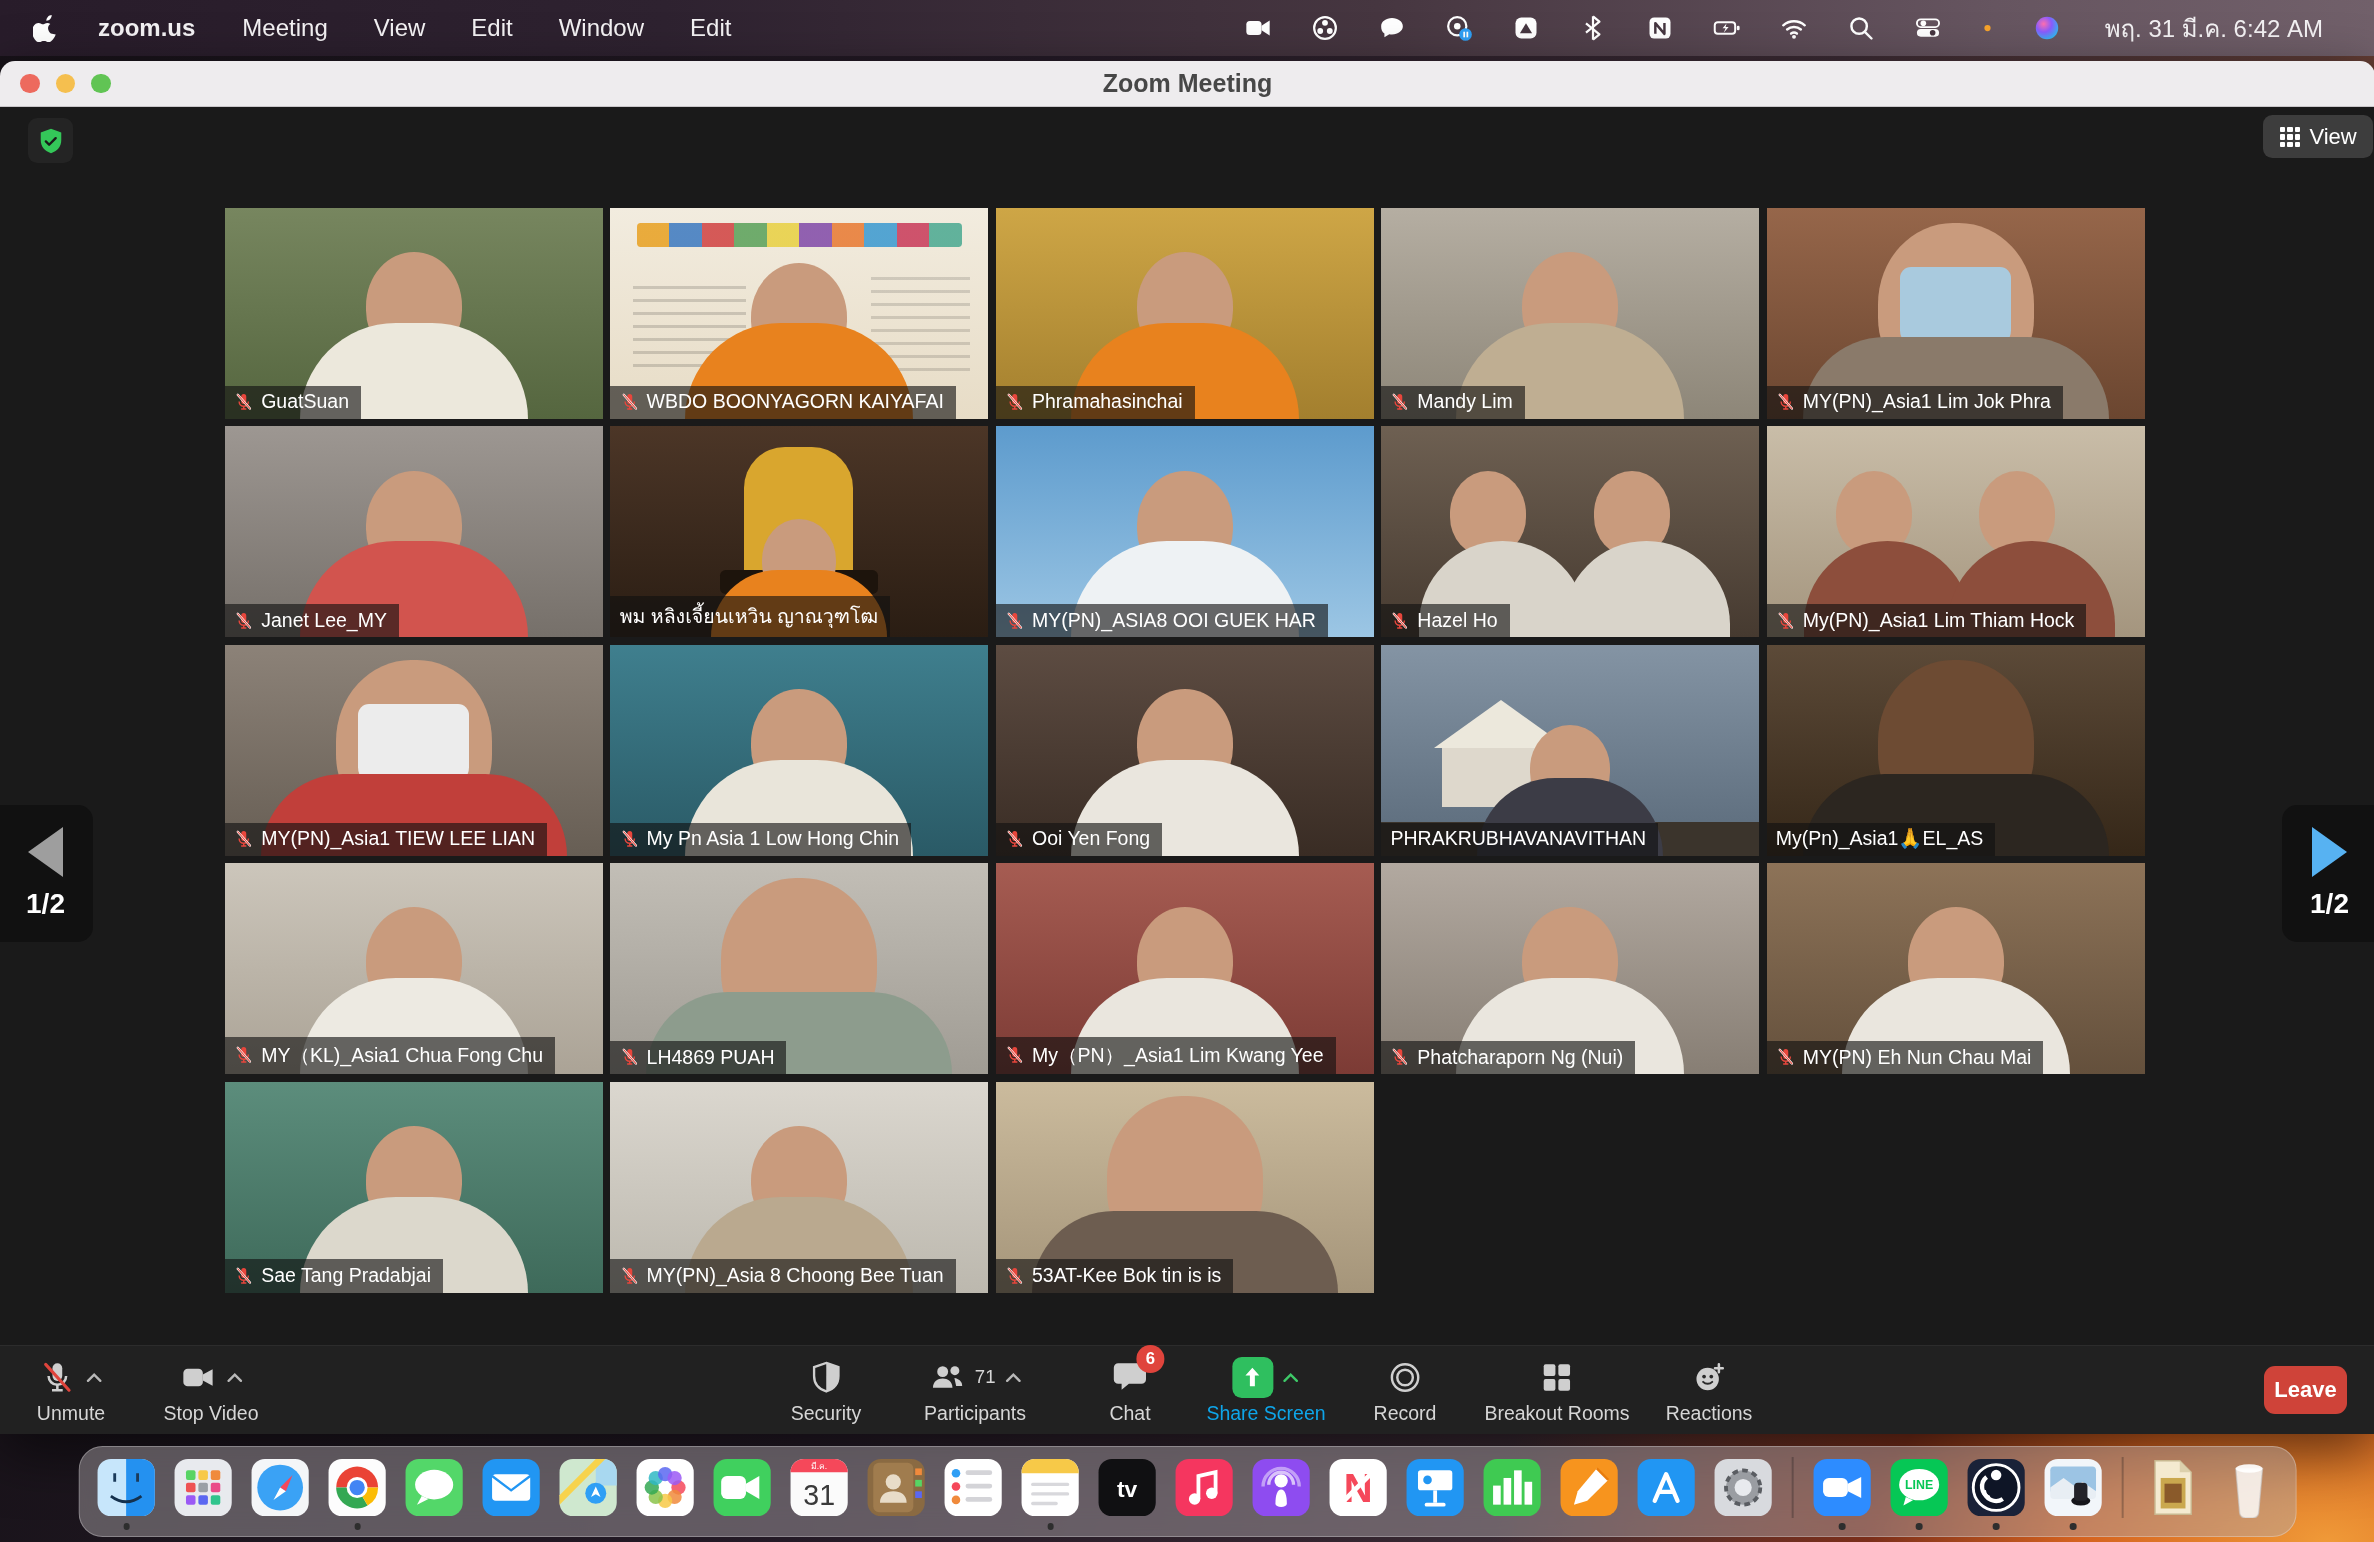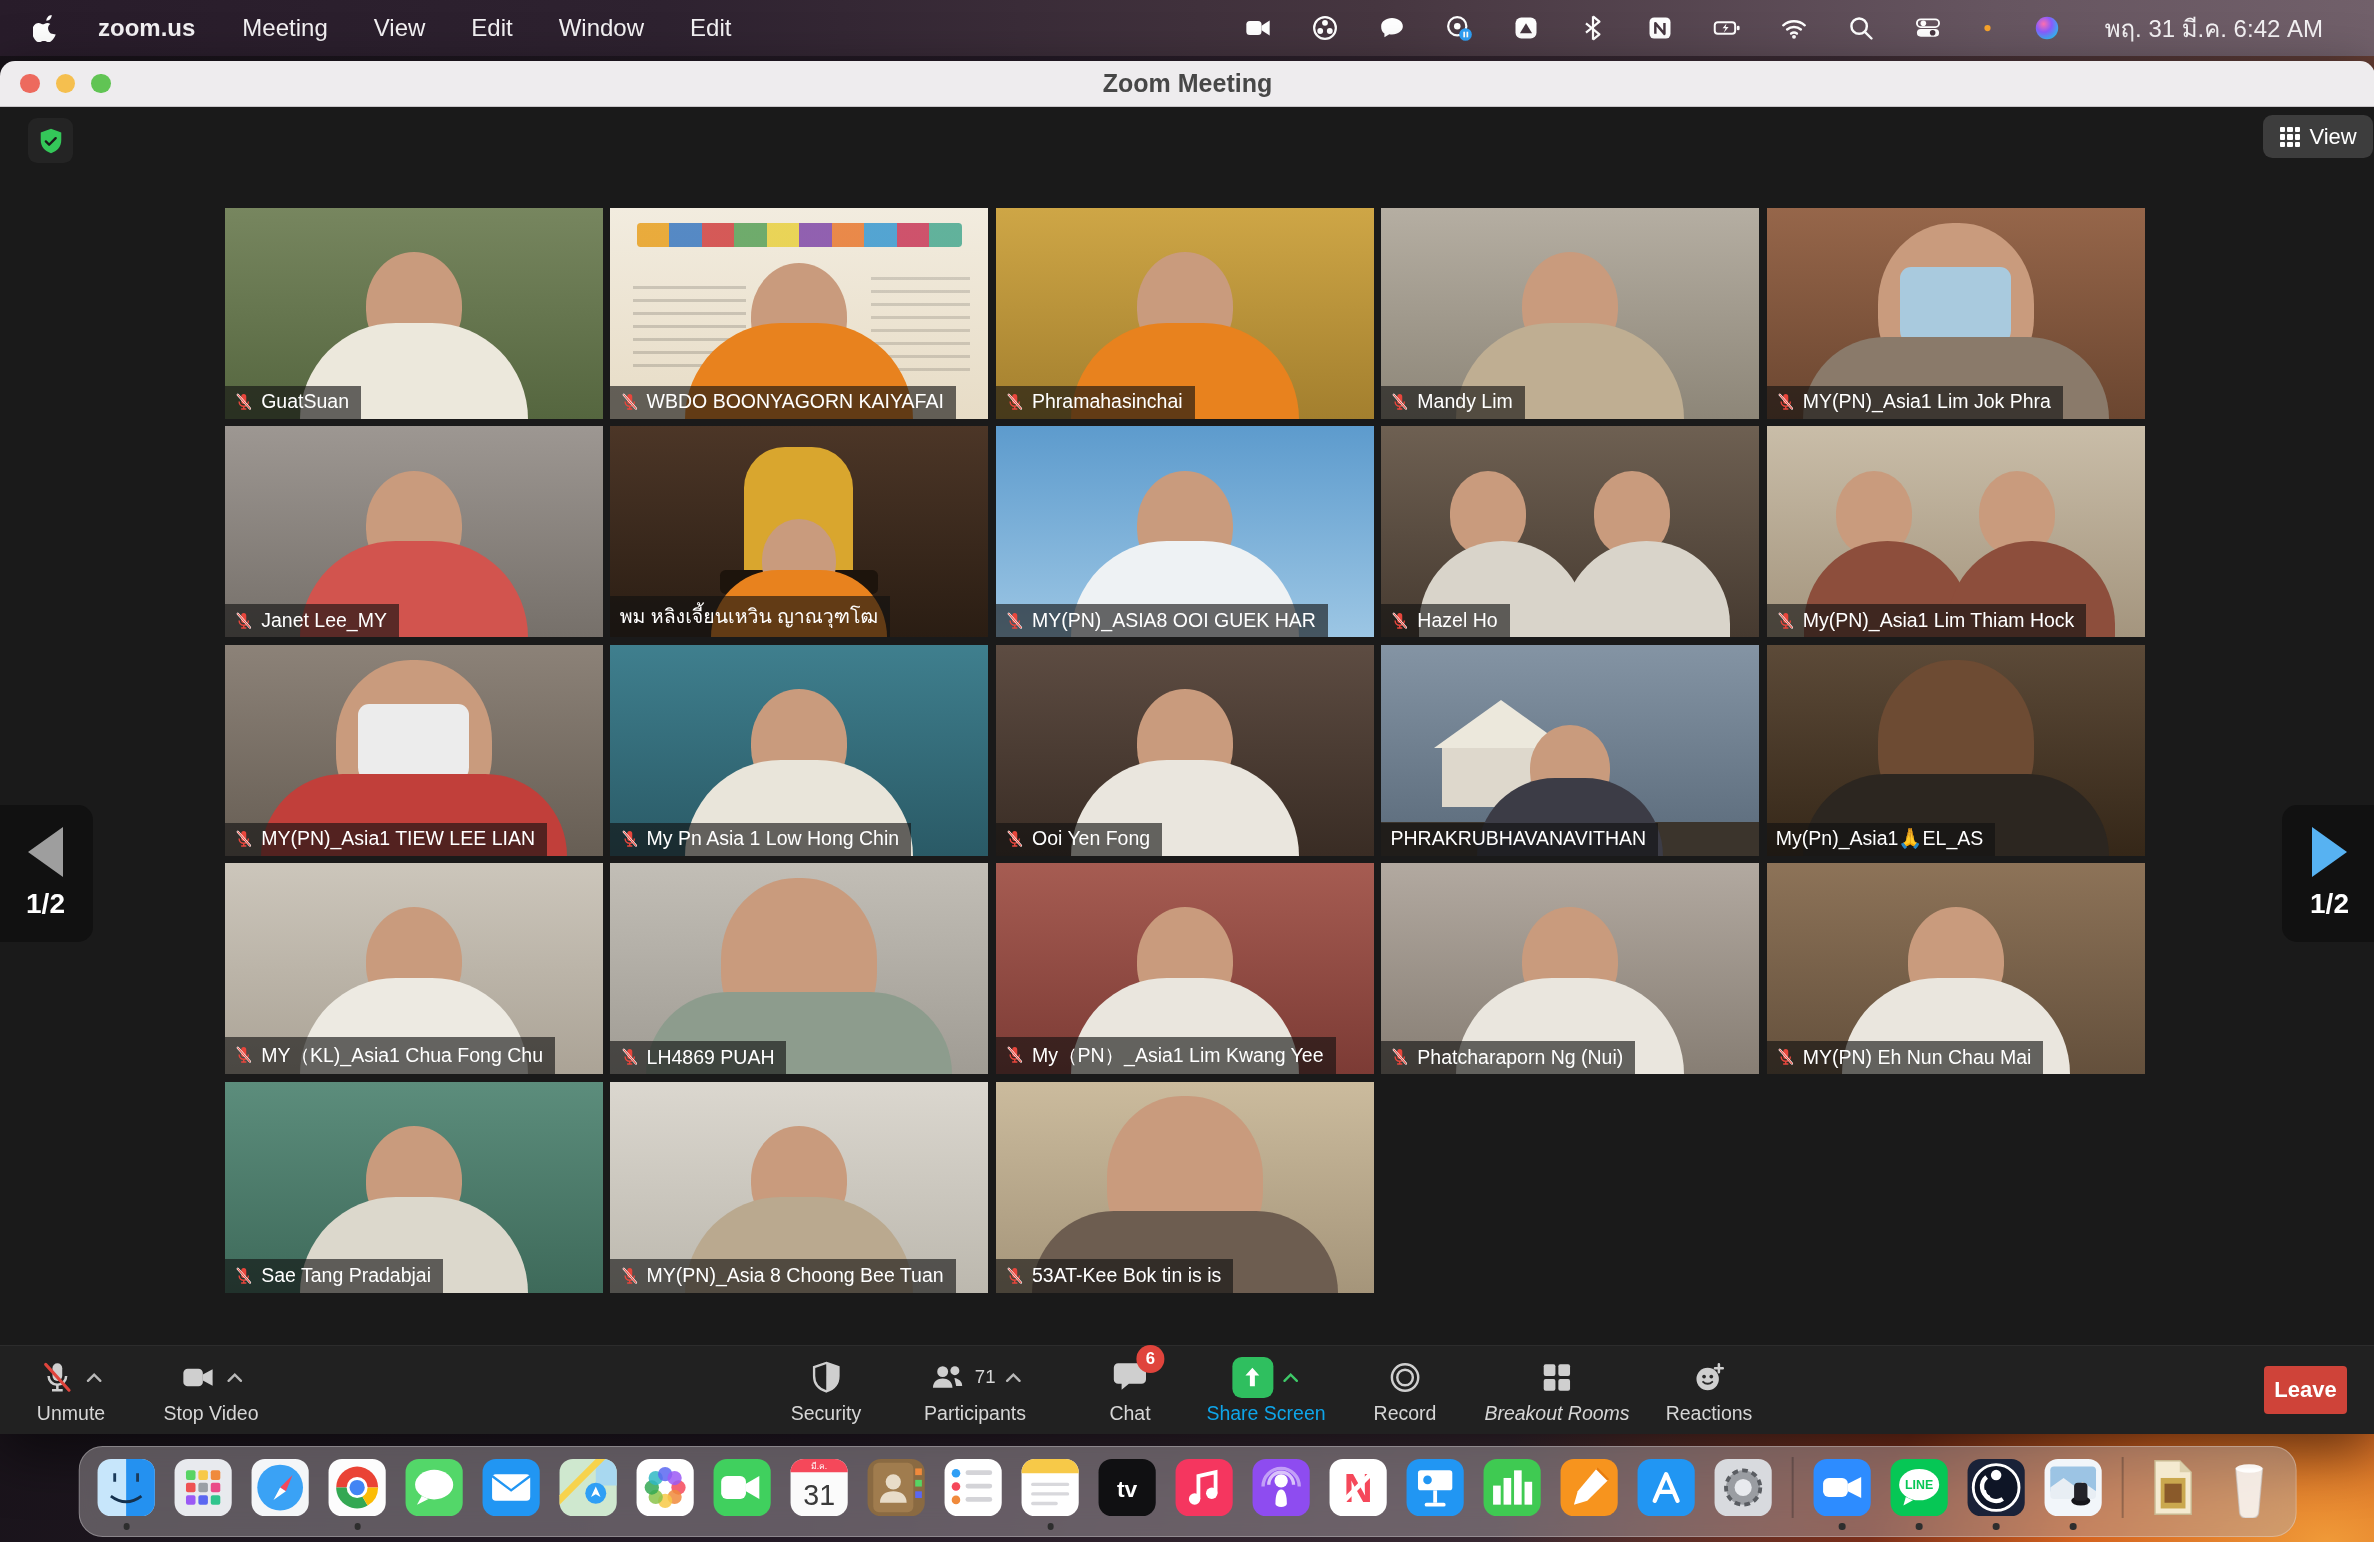--- a/index.html
+++ b/index.html
@@ -114,21 +114,21 @@
   .tb-item.green .tb-label { color:#0ea5e9; }
   .tb-count { font-size:18.6px; color:#d6d6d6; }
   .chevron { width:18.6px; height:13px; display:inline-flex; }
   .chat-wrap { position:relative; }
   .badge { position:absolute; top:-11px; right:-15px; min-width:28px; height:28px; border-radius:14px;
     background:#e0443c; color:#fff; font-size:16.7px; font-weight:bold;
     display:flex; align-items:center; justify-content:center; padding:0 6.5px; }
   .share-box { width:41px; height:41px; border-radius:9.3px; background:#2fbf5f;
     display:flex; align-items:center; justify-content:center; }
   .share-box svg { width:24px; height:24px; }
-  .leave-btn { position:absolute; top:20.4px; left:2264px; width:83px; height:48px; border-radius:4px;
+  .leave-btn { position:absolute; top:20.4px; left:2264px; width:83px; height:48px; border-radius:11px;
     background:#cf4339; color:#fff; font-size:22px; font-weight:bold;
     display:flex; align-items:center; justify-content:center; }
 
   
   .dock { position:absolute; left:50%; transform:translateX(-50%); bottom:6.5px; height:91px;
     background:rgba(178,170,176,.45); border:0.9px solid rgba(255,255,255,.28); border-radius:24px;
     display:flex; align-items:flex-start; gap:16px; padding:10.2px 16.7px 0 16.7px; backdrop-filter:blur(16.7px); }
   .dock-item { position:relative; width:61px; height:61px; }
   .dock-item svg { width:61px; height:61px; display:block; }
   .run-dot { position:absolute; bottom:-12px; left:50%; width:6.5px; height:6.5px; margin-left:-3.2px;
@@ -715,21 +715,21 @@
             <div class="tb-iconrow">
               <span style="display:inline-flex">
                 <svg class="main" viewBox="0 0 40 40">
                   <circle cx="20" cy="20" r="13.5" fill="none" stroke="#cfcfcf" stroke-width="2.5"></circle>
                   <circle cx="20" cy="20" r="8" fill="none" stroke="#cfcfcf" stroke-width="2.5"></circle>
                 </svg>
               </span>
             </div>
             <div class="tb-label">Record</div>
           </div>
-          <div class="tb-item" style="left: 1557px; font-style: italic;">
+          <div class="tb-item" style="left: 1557px;">
             <div class="tb-iconrow">
               <span style="display:inline-flex">
                 <svg class="main" viewBox="0 0 40 40">
                   <rect x="6.5" y="6.5" width="12" height="12" rx="2" fill="#cfcfcf"></rect>
                   <rect x="21.5" y="6.5" width="12" height="12" rx="2" fill="#cfcfcf"></rect>
                   <rect x="6.5" y="21.5" width="12" height="12" rx="2" fill="#cfcfcf"></rect>
                   <rect x="21.5" y="21.5" width="12" height="12" rx="2" fill="#cfcfcf"></rect>
                 </svg>
               </span>
             </div>

